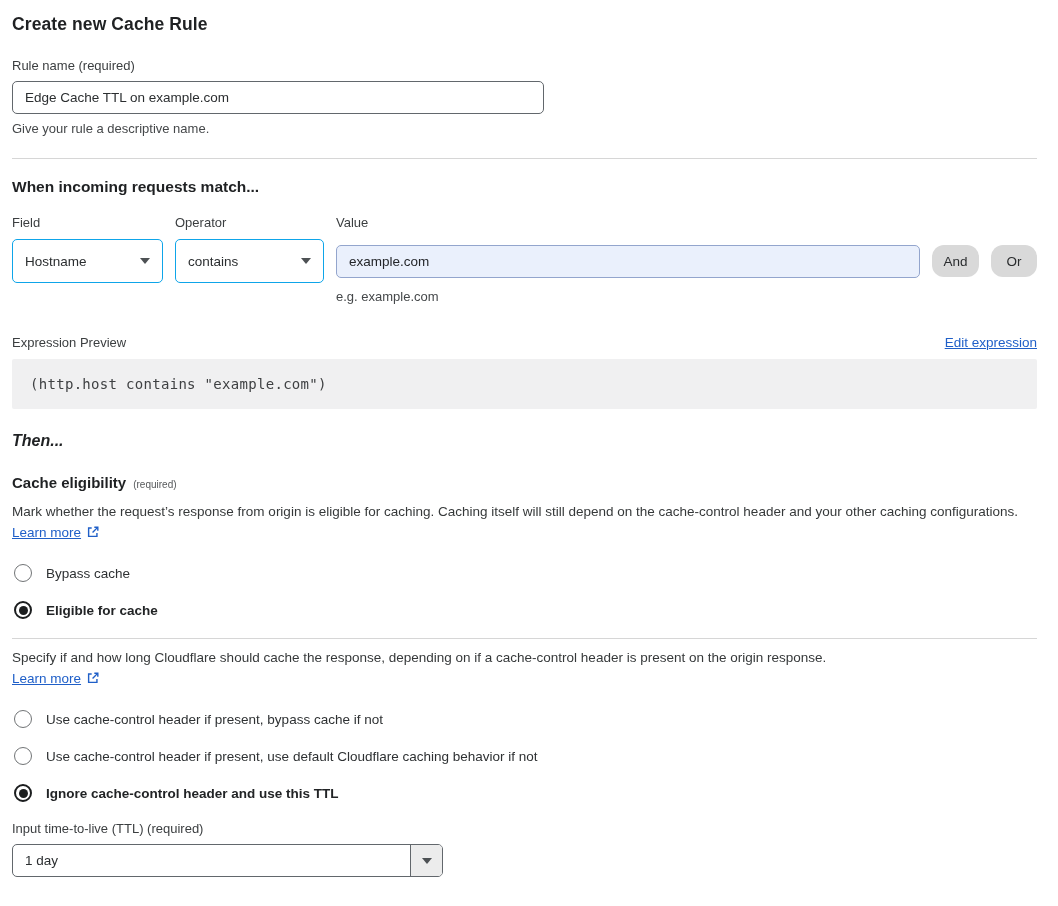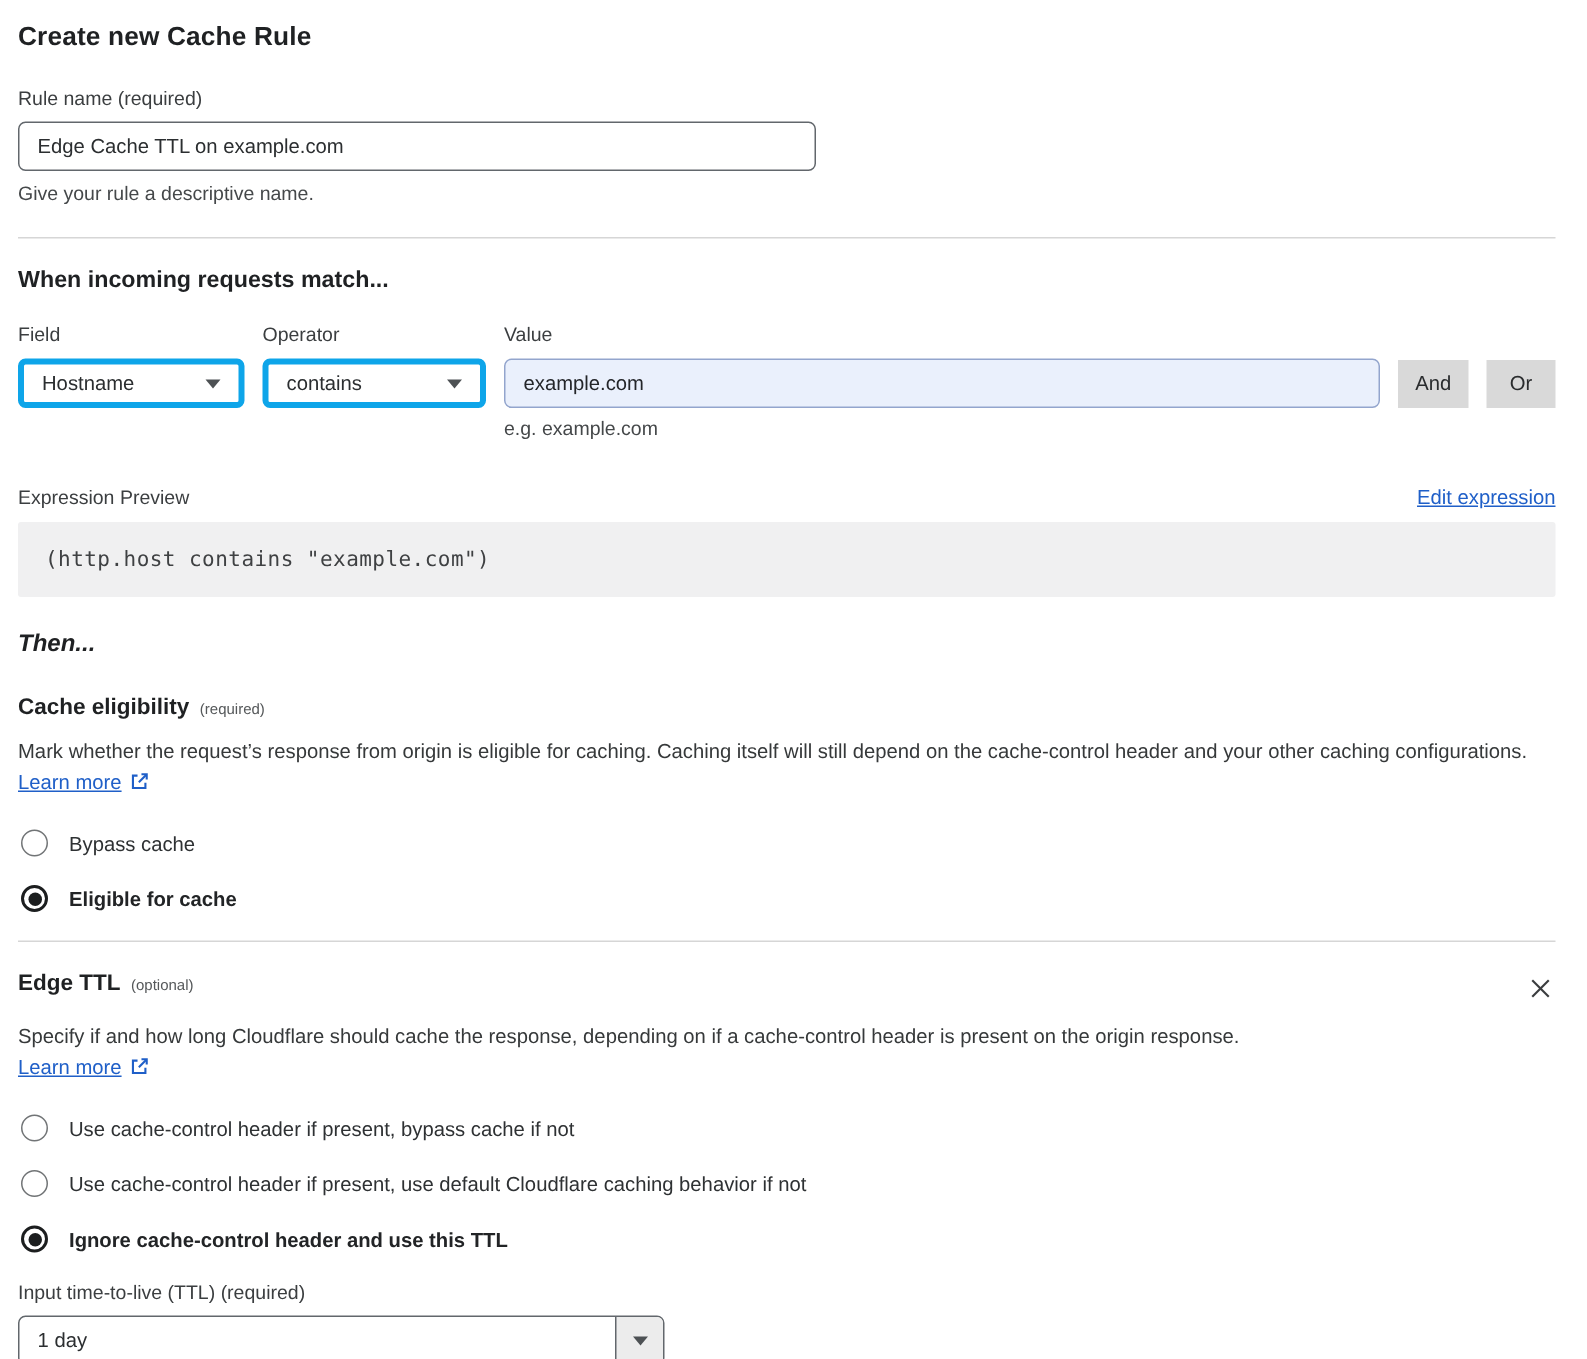--- a/index.html
+++ b/index.html
@@ -34,35 +34,35 @@
   .section-heading { font-size: 15.5px; font-weight: 700; color: #1f2123; margin-top: 19px; }
 
   .match-grid {
     display: grid; margin-top: 19px;
     grid-template-columns: 151px 149px 1fr 47px 46px;
     column-gap: 12px; row-gap: 9px;
     align-items: center;
   }
   .match-grid .field-label { align-self: end; }
   .select-box {
-    height: 33px; border: 4px solid #0ea5e9; border-radius: 5px;
+    height: 44px; border: 1px solid #0ea5e9; border-radius: 5px;
     background: #fff; display: flex; align-items: center;
     justify-content: space-between; padding: 0 12px;
     font-size: 13.5px; color: #2b2e30; cursor: pointer;
   }
   .caret { width: 0; height: 0; border-left: 5px solid transparent; border-right: 5px solid transparent; border-top: 6px solid #4d5154; }
   .value-input {
     height: 33px; width: 100%;
     border: 1px solid #93a5cd; border-radius: 5px;
     background: #eaf0fc; padding: 0 12px;
     font-size: 13.5px; color: #24262a;
     font-family: "Liberation Sans", sans-serif; outline: none;
   }
   .chip-btn {
-    height: 32px; border: none; border-radius: 0;
+    height: 32px; border: none; border-radius: 12px;
     background: #d9d9d9; color: #2a2c2e; font-size: 13.5px;
     font-family: "Liberation Sans", sans-serif; cursor: pointer;
   }
   .value-help { grid-column: 3; margin-top: -3px; }
 
   .expr-row { display: flex; justify-content: space-between; align-items: flex-end; margin-top: 31px; }
   a.link { color: #1f5fc8; text-decoration: underline; font-size: 13.5px; cursor: pointer; }
   .ext-icon { margin-left: 5px; vertical-align: -2px; }
 
   .code-box {
@@ -173,32 +173,20 @@
     <label class="radio-row">
       <span class="radio checked">
           <span class="dot"></span>
         </span>
       <span class="radio-label bold">Eligible for cache</span>
     </label>
   </div>
 
   <hr class="divider" style="margin-top:3px;">
 
-  <div class="edge-header">
-    <div class="sub-heading-row" style="margin-top:0;">
-      <span class="sub-heading">Edge TTL</span>
-      <span class="muted">(optional)</span>
-    </div>
-    <button class="close-btn">
-      <svg width="16" height="16" viewBox="0 0 16 16" stroke="#3a3c3e" stroke-width="1.4">
-          <path d="M2.5 2.5 L13.5 13.5"></path>
-          <path d="M13.5 2.5 L2.5 13.5"></path>
-        </svg>
-    </button>
-  </div>
   <div class="section-desc desc-ttl" style="margin-top:8px;">
     <span>Specify if and how long Cloudflare should cache the response, depending on if a cache-control header is present on the origin response.</span>
     <a class="link">Learn more</a><svg class="ext-icon" width="14" height="14" viewBox="0 0 16 16" fill="none" stroke="#1f5fc8" stroke-width="1.6">
         <path d="M6.5 3.5 H3 v9.5 h9.5 V9"></path>
         <path d="M9.5 2.5 h4 v4"></path>
         <path d="M13 3 L7.5 8.5"></path>
       </svg>
   </div>
 
   <div class="radio-group">

